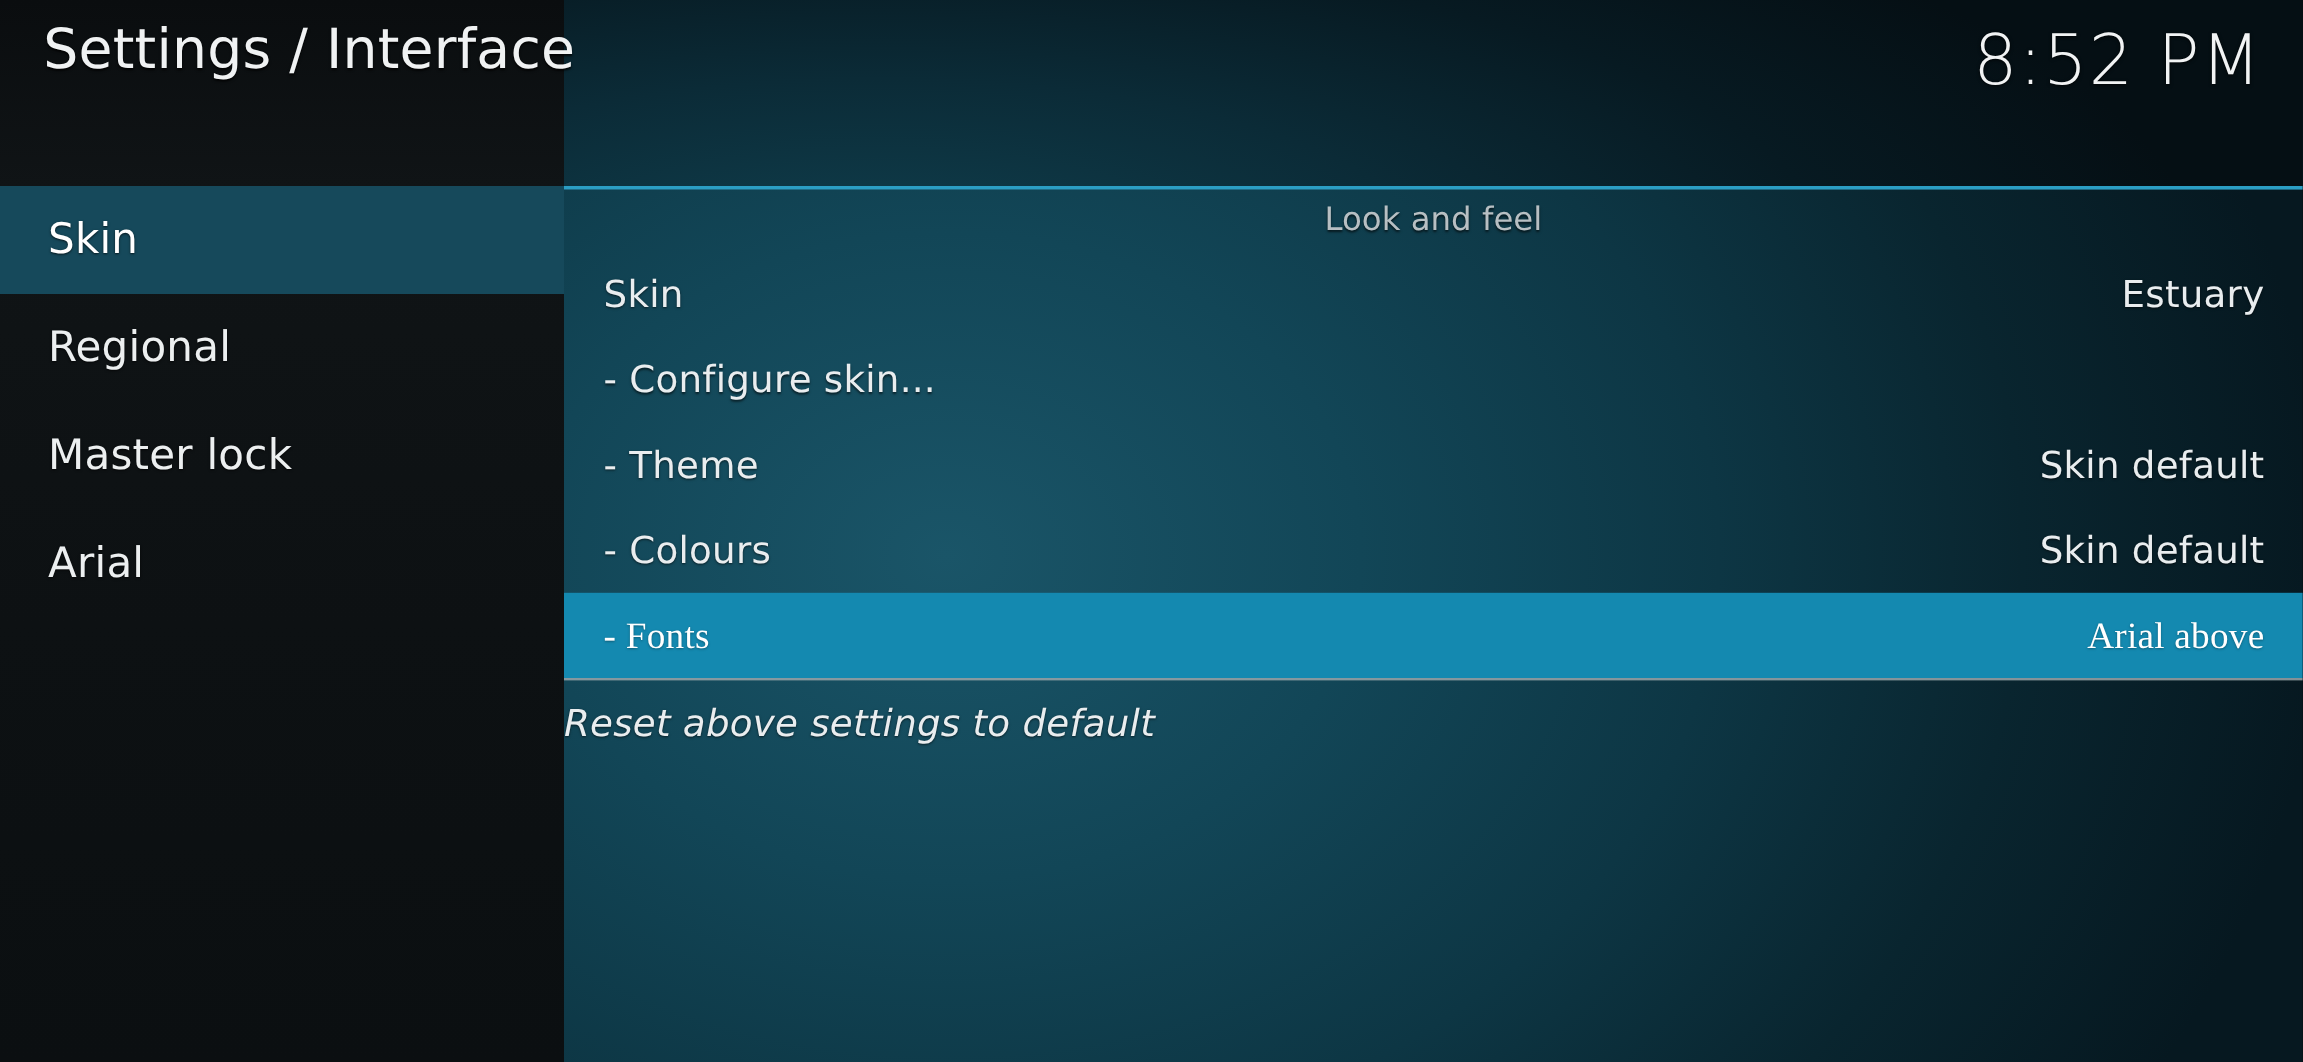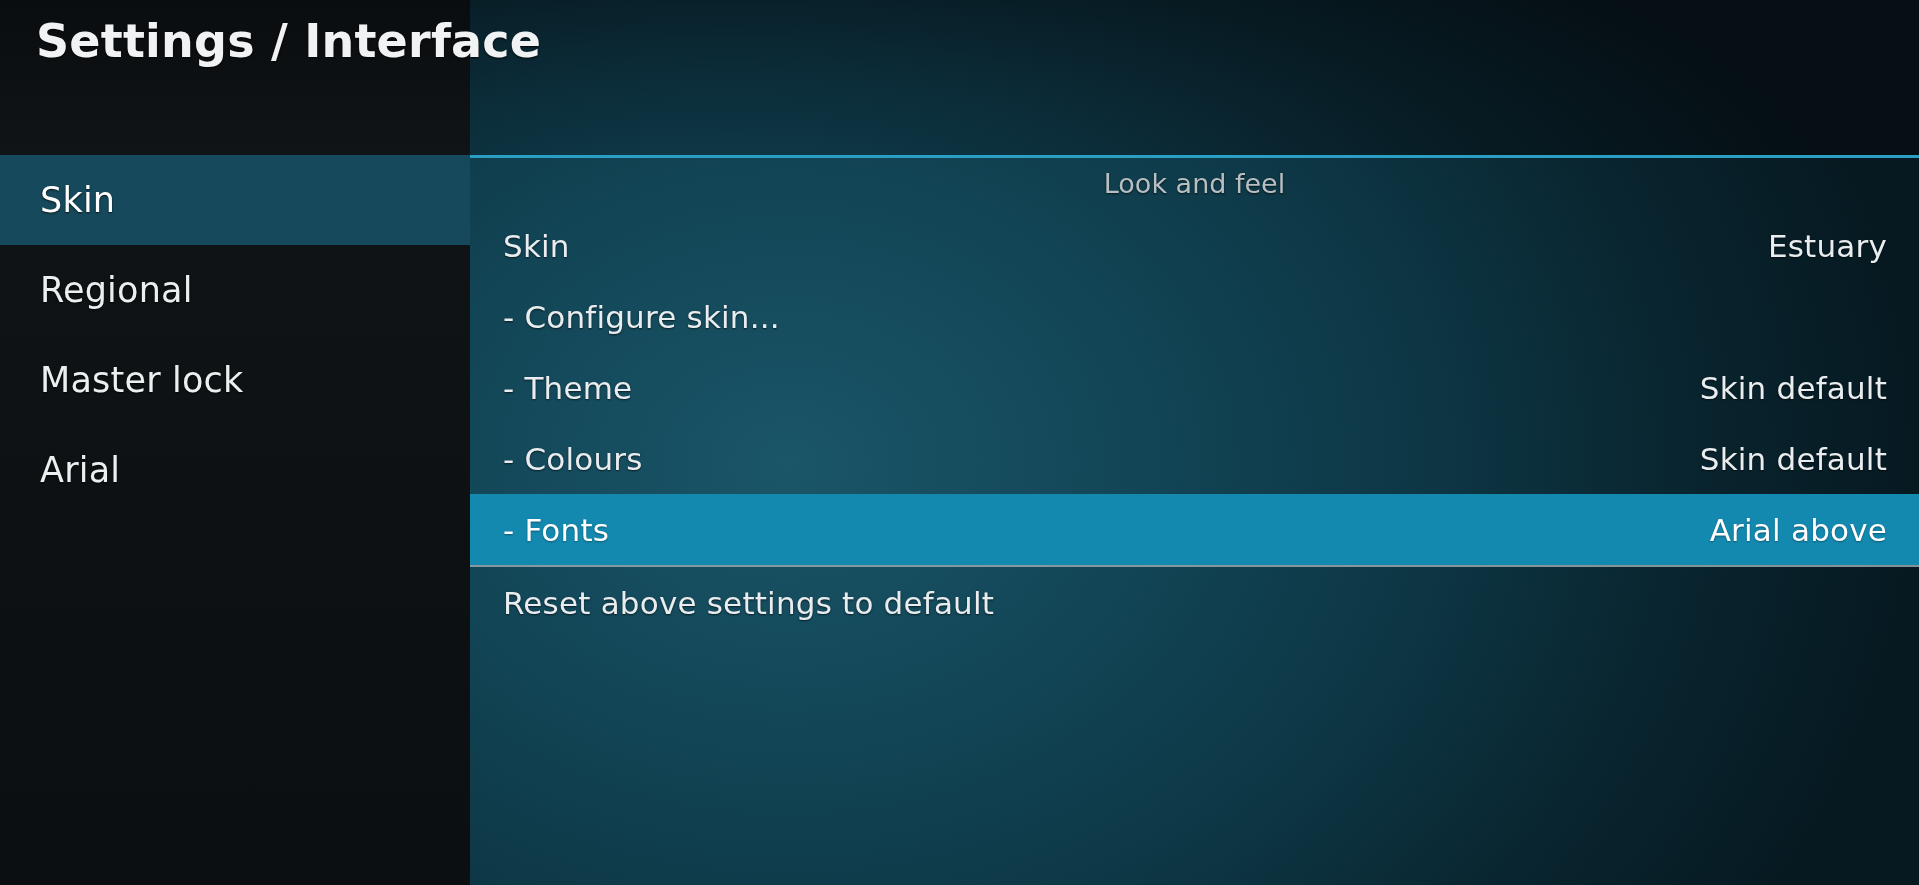--- a/index.html
+++ b/index.html
@@ -25,21 +25,21 @@
       radial-gradient(ellipse 1100px 360px at 18% 140%, #10404f 0%, #0b2b37 42%, #071a22 72%, #050f14 100%),
       linear-gradient(180deg,#070b0d 0%, #08171d 60%, #0a2028 100%);
   }
   #header-bg-left{
     position:absolute; left:0; top:0;
     width:470px; height:155px;
     background:linear-gradient(180deg,#0a0d0f 0%, #101416 100%);
   }
   #page-title{
     position:absolute; left:36px; top:14px;
-    font-size:46px; color:#f0f2f3; font-weight:700;
+    font-size:46px; color:#f0f2f3; font-weight:400;
     letter-spacing:0.2px;
     text-shadow:0 1px 2px rgba(0,0,0,.85);
     white-space:nowrap;
   }
   #clock{
     position:absolute; right:34px; top:16px;
     font-size:58px; color:#f1f3f4; font-weight:300;
     letter-spacing:1px;
     text-shadow:0 1px 3px rgba(0,0,0,.8);
     white-space:nowrap;
@@ -91,20 +91,21 @@
     width:1449px;
   }
   .row{
     position:relative;
     height:71px;
     display:flex; align-items:center;
     padding:0 32px 0 33px;
   }
   .row.highlight{
     background:#1489b0;
+    font-family:Liberation Serif, serif;
   }
   .row-label{
     font-size:31px; color:#e9edef; font-weight:400;
     letter-spacing:0.2px;
     text-shadow:0 1px 2px rgba(0,0,0,.6);
     white-space:nowrap;
   }
   .row-value{
     margin-left:auto;
     font-size:31px; color:#e9edef; font-weight:400;
@@ -131,32 +132,33 @@
   .separator{
     height:2px;
     background:#9aa7ac;
     opacity:.85;
     margin:0;
   }
   .row-plain{
     position:relative;
     height:72px;
     display:flex; align-items:center;
-    padding-left:33px;
+    font-style:italic;
   }
 </style>
 </head>
 <body>
 
 <div id="app">
 
   <div id="header">
     <div id="header-bg-left"></div>
     <div id="header-bg-right"></div>
     <div id="page-title">Settings / Interface</div>
+    <div id="clock">8:52 PM</div>
   </div>
 
   <div id="sidebar">
 
     <div class="side-item selected">
       <span class="side-label">Skin</span>
     </div>
 
     <div class="side-item">
       <span class="side-label">Regional</span>

